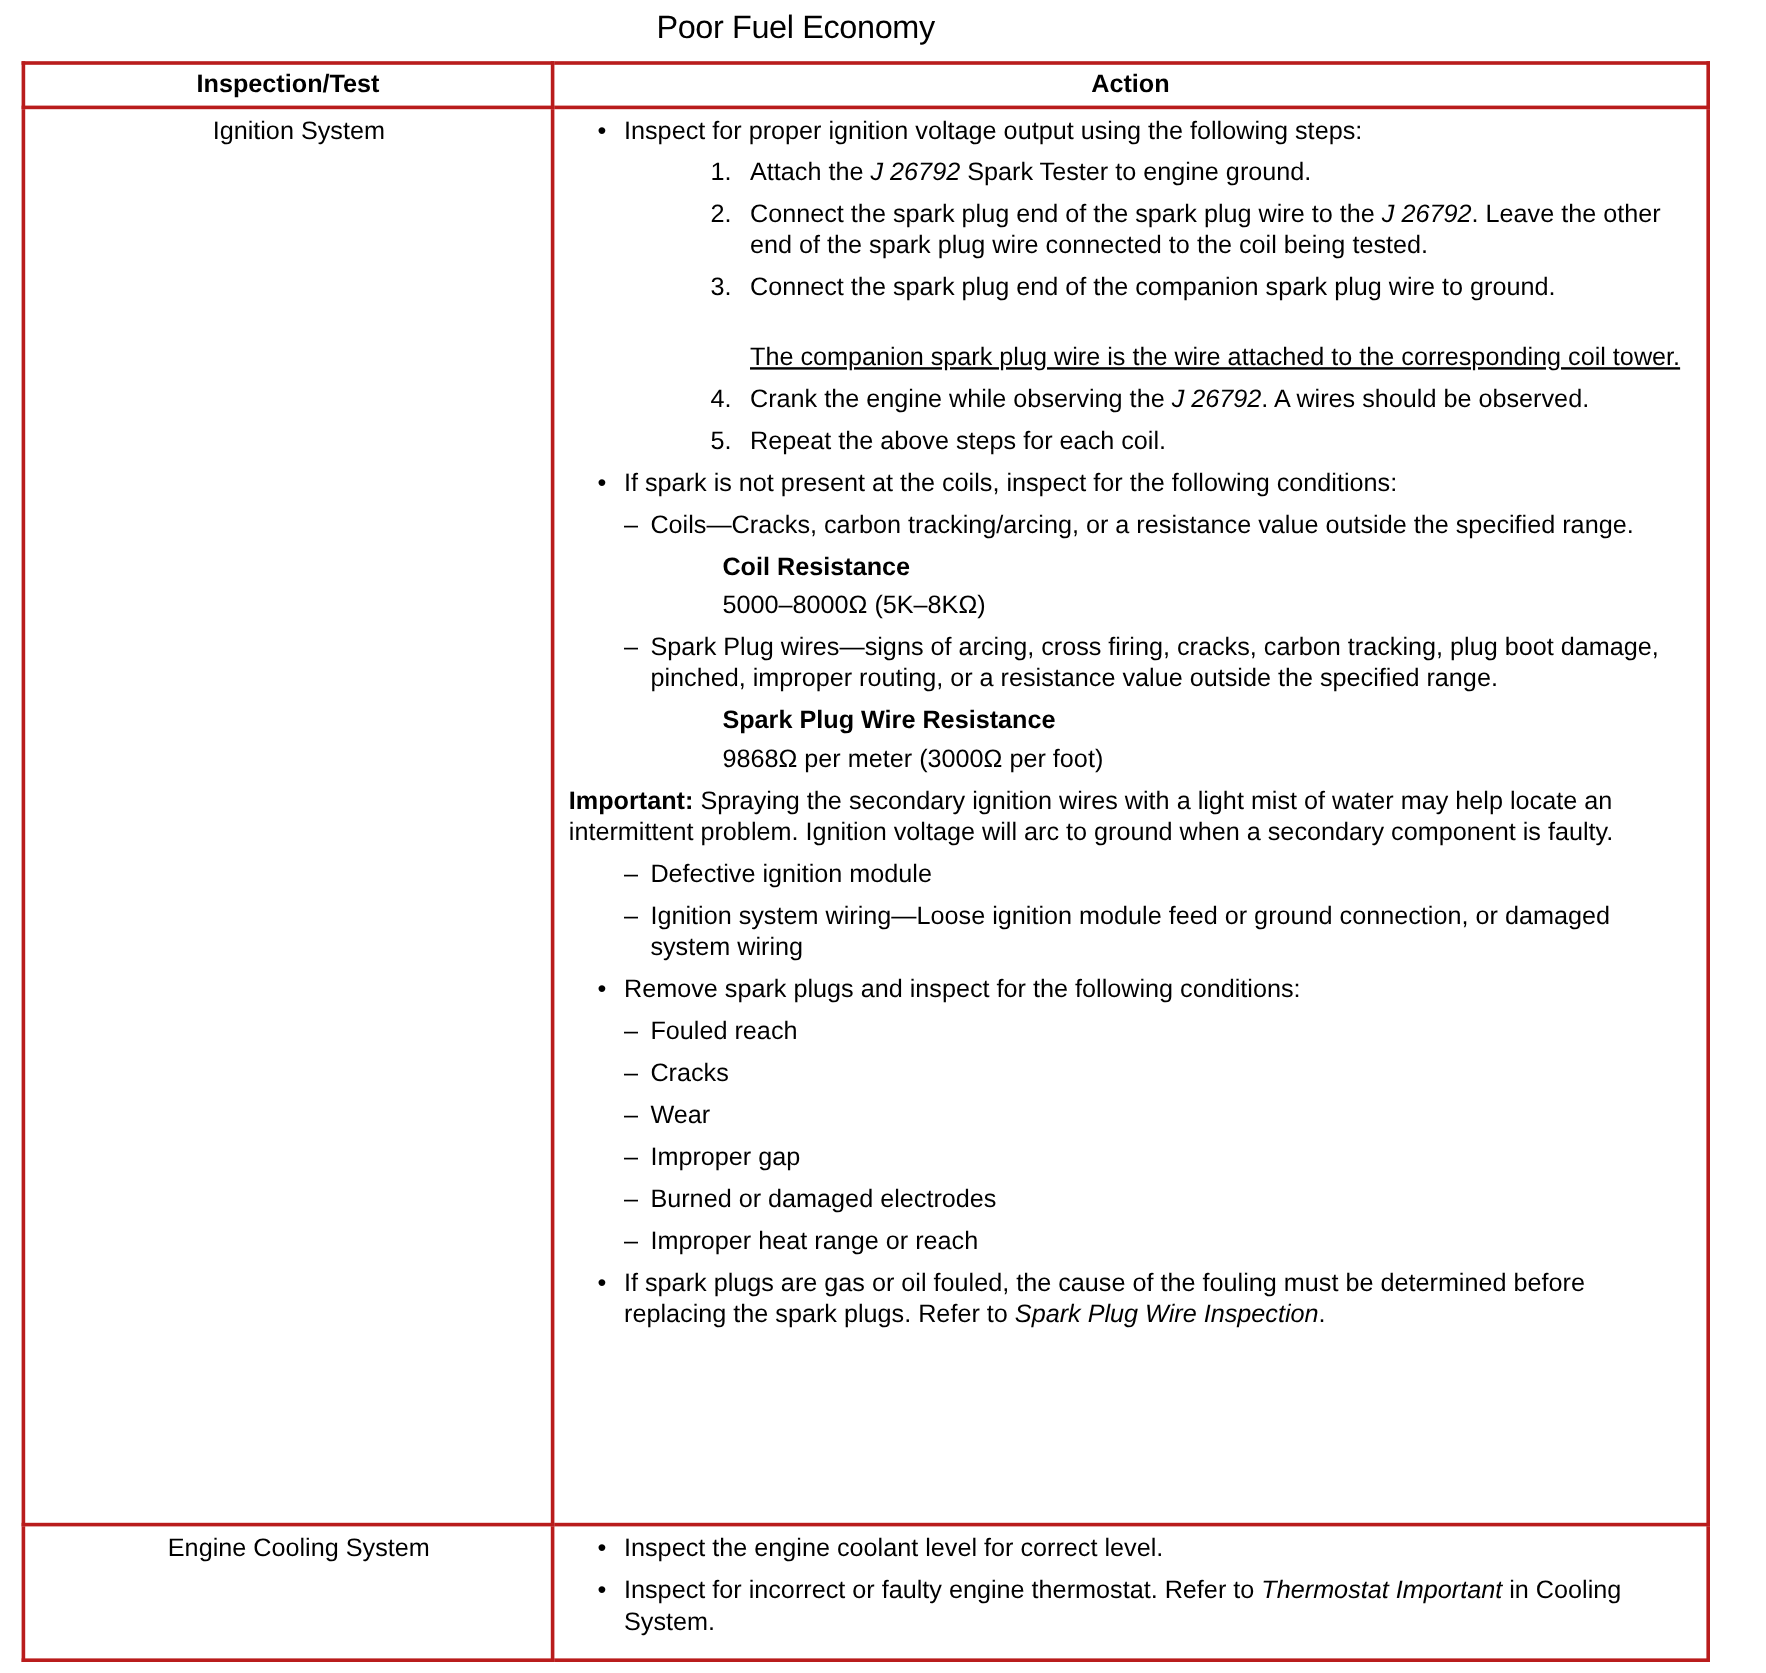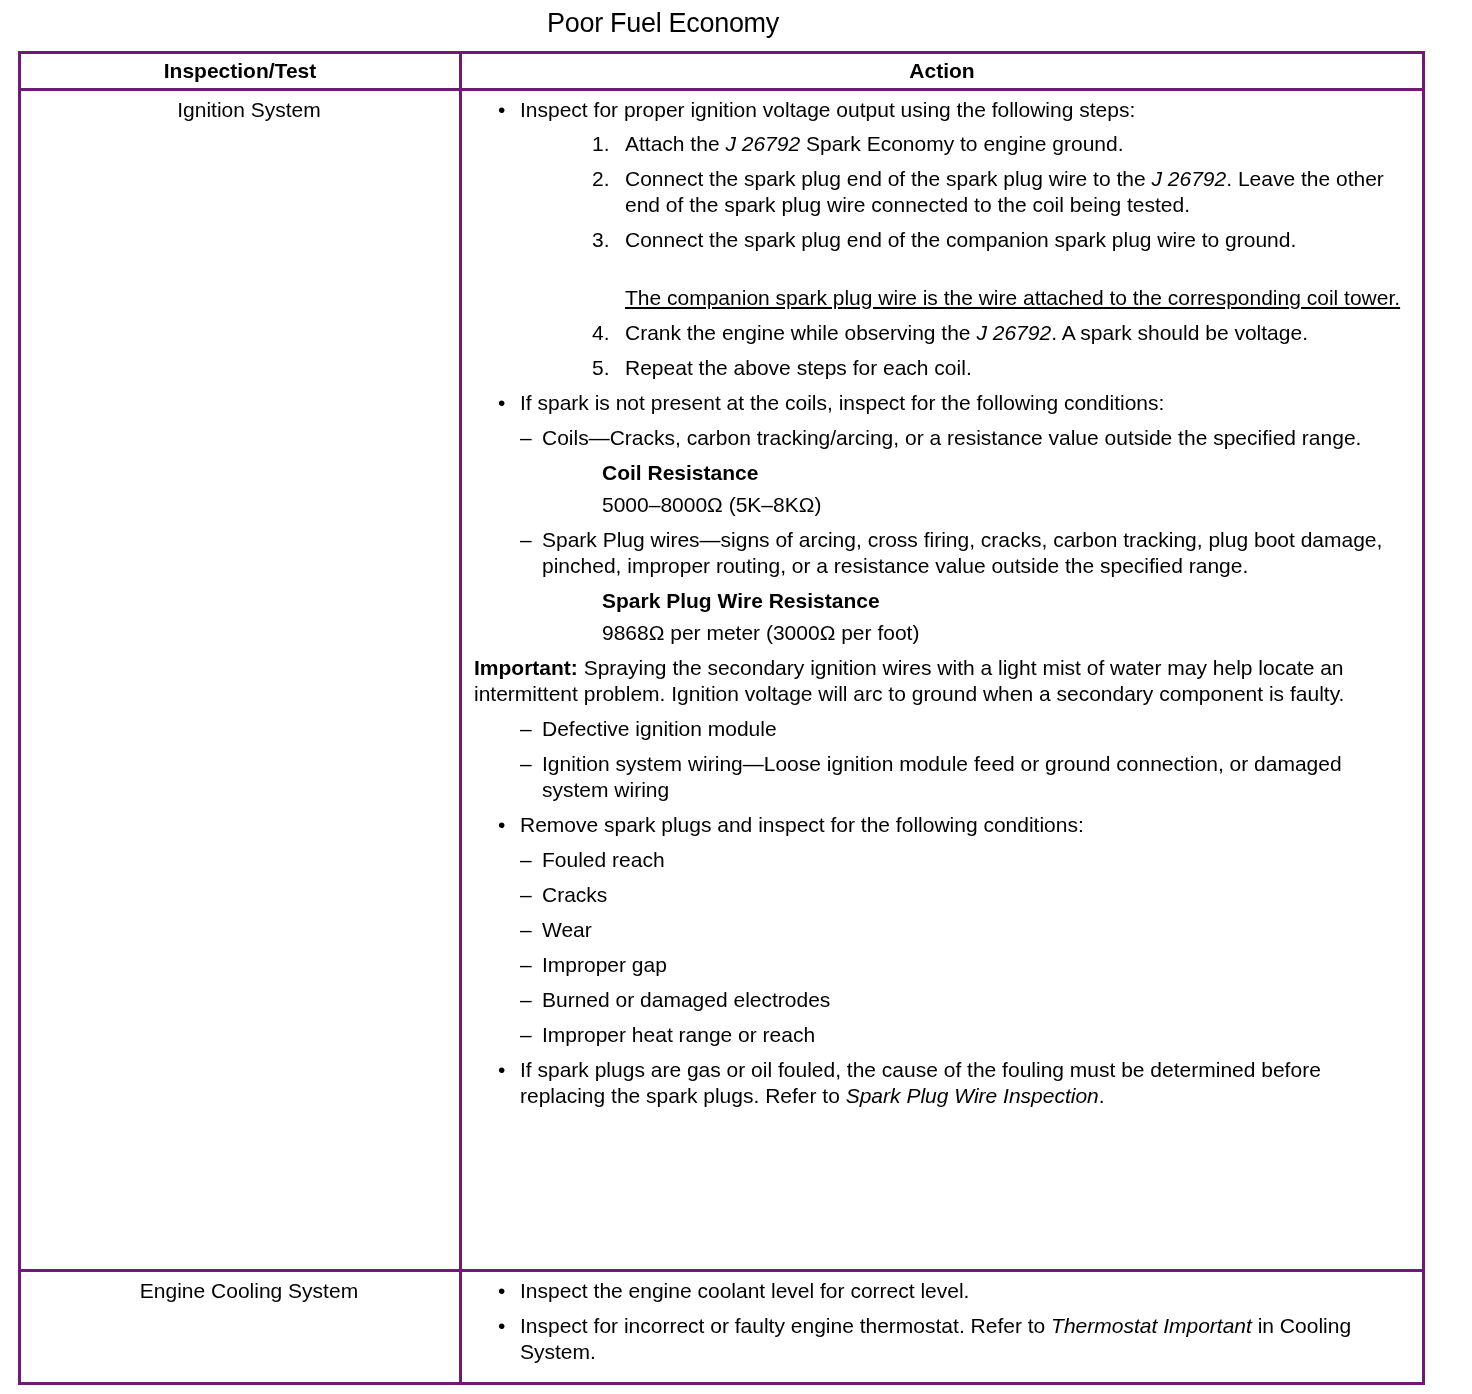--- a/index.html
+++ b/index.html
@@ -11,21 +11,21 @@
   .title {
     position: absolute; left: 0; width: 1326px; top: 6px;
     text-align: center; font-weight: normal; font-size: 27px; line-height: 34px;
     letter-spacing: -0.3px;
   }
   table.main {
     position: absolute; left: 18px; top: 51px; width: 1404px;
     border-collapse: collapse; table-layout: fixed;
   }
   table.main td, table.main th {
-    border: 3px solid #701a75; vertical-align: top; padding: 0;
+    border: 3px solid #b91c1c; vertical-align: top; padding: 0;
   }
   table.main th {
     font-weight: bold; font-size: 21px; height: 34px; line-height: 34px; text-align: center;
   }
   col.c1 { width: 441px; }
   col.c2 { width: 963px; }
   .left-cell { padding: 6px 0 0 18px !important; font-size: 21px; text-align: center; }
   .right-cell { padding: 6px 20px 8px 10px !important; }
   .bullet { position: relative; padding-left: 48px; margin: 0 0 9px 0; }
   .bullet .dot { position: absolute; left: 26px; top: 0; }
@@ -62,34 +62,34 @@
   <tbody>
     <tr class="row-ign">
       <td class="left-cell">Ignition System</td>
       <td class="right-cell">
         <div class="bullet">
           <span class="dot">•</span>
           <span>Inspect for proper ignition voltage output using the following steps:</span>
           <div class="steps">
             <div class="step">
               <span class="num">1.</span>
-              <span>Attach the </span><i>J 26792</i><span> Spark Economy to engine ground.</span>
+              <span>Attach the </span><i>J 26792</i><span> Spark Tester to engine ground.</span>
             </div>
             <div class="step">
               <span class="num">2.</span>
               <span>Connect the spark plug end of the spark plug wire to the </span><i>J 26792</i><span>. Leave the other end of the spark plug wire connected to the coil being tested.</span>
             </div>
             <div class="step" style="margin-bottom:0">
               <span class="num">3.</span>
               <span>Connect the spark plug end of the companion spark plug wire to ground.</span>
             </div>
             <div class="step-note">The companion spark plug wire is the wire attached to the corresponding coil tower.</div>
             <div class="step">
               <span class="num">4.</span>
-              <span>Crank the engine while observing the </span><i>J 26792</i><span>. A spark should be voltage.</span>
+              <span>Crank the engine while observing the </span><i>J 26792</i><span>. A wires should be observed.</span>
             </div>
             <div class="step">
               <span class="num">5.</span>
               <span>Repeat the above steps for each coil.</span>
             </div>
           </div>
         </div>
 
         <div class="bullet">
           <span class="dot">•</span>

